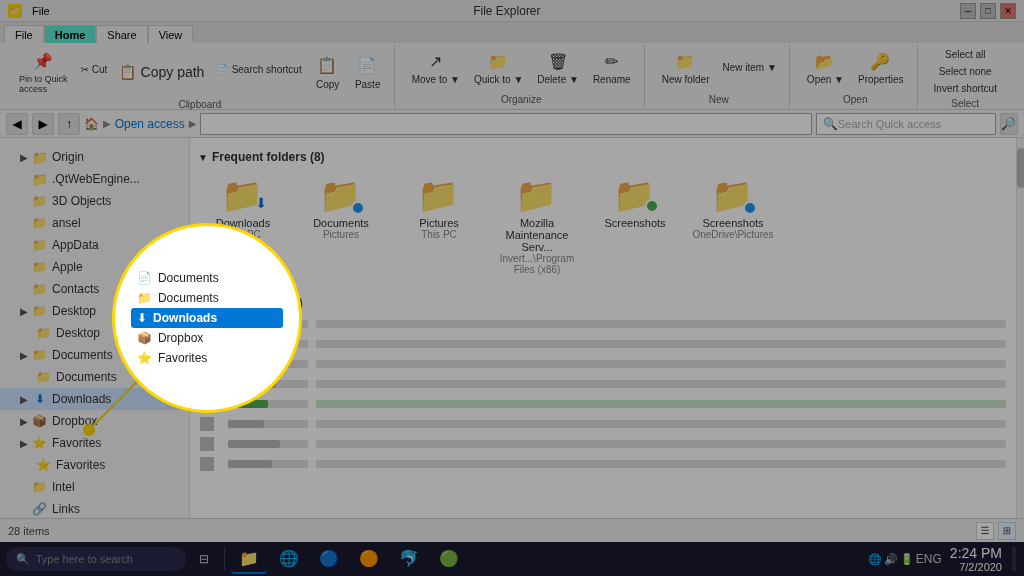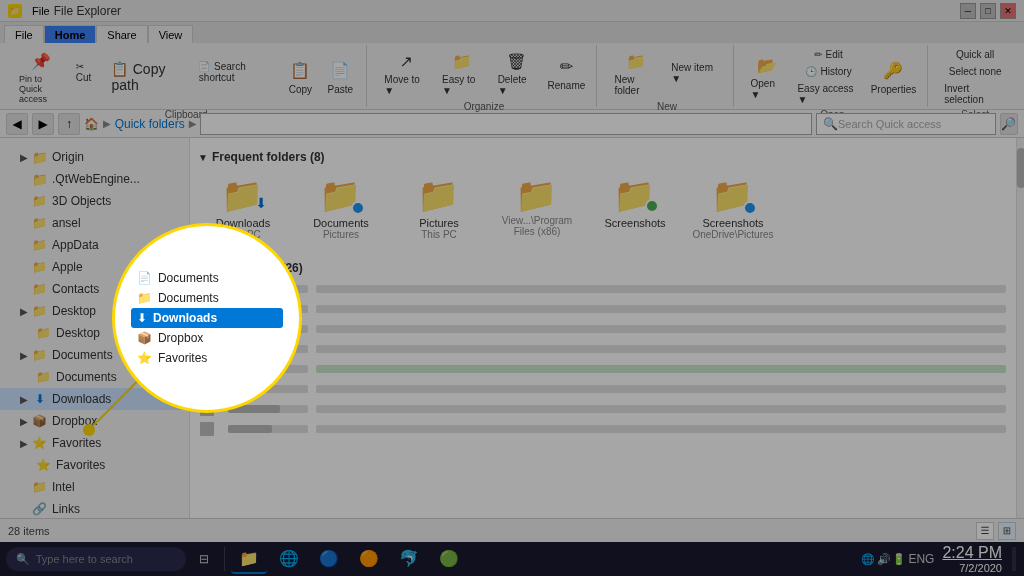--- a/index.html
+++ b/index.html
@@ -39,21 +39,21 @@
       padding: 2px 10px;
       font-size: 11px;
       background: #f0f0f0;
       border: 1px solid #ccc;
       border-bottom: none;
       cursor: pointer;
       height: 18px;
       display: flex;
       align-items: center;
     }
-    .ribbon-tab.active { background: #3b82f6; font-weight: 600; }
+    .ribbon-tab.active { background: #5eead4; font-weight: 600; }
     .ribbon-content {
       flex: 1;
       display: flex;
       align-items: center;
       padding: 2px 6px;
       gap: 4px;
     }
     .ribbon-group {
       display: flex;
       flex-direction: column;
@@ -293,21 +293,21 @@
     }
   </style>
 </head>
 <body>
 
 <div class="title-bar">
   <div class="title-bar-left">
     <div class="title-bar-icon">📁</div>
     <span style="font-size:11px;padding:0 4px;cursor:pointer;">File</span>
   </div>
-  <span style="font-size:12px;color:#333;flex:1;">File Explorer</span>
+  <span style="font-size:12px;color:#333;flex:1;text-align:center;">File Explorer</span>
   <div class="title-bar-controls">
     <div class="title-btn">─</div>
     <div class="title-btn">□</div>
     <div class="title-btn close">✕</div>
   </div>
 </div>
 
 <div class="ribbon">
   <div class="ribbon-tabs">
     <div class="ribbon-tab">File</div>
@@ -341,21 +341,21 @@
     </div>
 
     <div class="ribbon-group">
       <div class="ribbon-group-buttons">
         <div class="ribbon-btn-large">
           <div class="ribbon-btn-icon">↗</div>
           <span>Move to ▼</span>
         </div>
         <div class="ribbon-btn-large">
           <div class="ribbon-btn-icon">📁</div>
-          <span>Easy to ▼</span>
+          <span>Quick to ▼</span>
         </div>
         <div class="ribbon-btn-large">
           <div class="ribbon-btn-icon">🗑</div>
           <span>Delete ▼</span>
         </div>
         <div class="ribbon-btn-large">
           <div class="ribbon-btn-icon">✏</div>
           <span>Rename</span>
         </div>
       </div>
@@ -373,55 +373,50 @@
         </div>
       </div>
       <div class="ribbon-group-label">New</div>
     </div>
 
     <div class="ribbon-group">
       <div class="ribbon-group-buttons">
         <div class="ribbon-btn-large">
           <div class="ribbon-btn-icon">📂</div>
           <span>Open ▼</span>
-        </div>
-        <div style="display:flex;flex-direction:column;gap:2px;">
-          <div class="ribbon-btn-small">✏ Edit</div>
-          <div class="ribbon-btn-small">🕒 History</div>
-          <div class="ribbon-btn-small">Easy access ▼</div>
         </div>
         <div class="ribbon-btn-large">
           <div class="ribbon-btn-icon">🔑</div>
           <span>Properties</span>
         </div>
       </div>
       <div class="ribbon-group-label">Open</div>
     </div>
 
     <div class="ribbon-group" style="border-right:none;">
       <div class="ribbon-group-buttons">
         <div style="display:flex;flex-direction:column;gap:2px;">
-          <div class="ribbon-btn-small">Quick all</div>
+          <div class="ribbon-btn-small">Select all</div>
           <div class="ribbon-btn-small">Select none</div>
-          <div class="ribbon-btn-small">Invert selection</div>
+          <div class="ribbon-btn-small">Invert shortcut</div>
         </div>
       </div>
       <div class="ribbon-group-label">Select</div>
     </div>
   </div>
 </div>
 
 <div class="address-bar">
   <div class="nav-btn">◀</div>
   <div class="nav-btn">▶</div>
   <div class="nav-btn">↑</div>
   <div style="display:flex;align-items:center;gap:4px;">
     <span>🏠</span>
     <span style="font-size:10px;color:#888;">▶</span>
-    <span style="font-size:12px;color:#0078d7;cursor:pointer;">Quick folders</span>
+    <span style="font-size:12px;color:#0078d7;cursor:pointer;">Open access</span>
     <span style="font-size:10px;color:#888;">▶</span>
   </div>
   <div class="address-path" style="flex:1;"></div>
   <div class="search-box">
     <span>🔍</span>
     <span style="color:#aaa;font-size:11px;">Search Quick access</span>
   </div>
   <div class="nav-btn" style="width:18px;">🔎</div>
 </div>
 
@@ -546,21 +541,22 @@
           <span style="font-size:34px;color:#ffd700;">📁</span>
         </div>
         <div class="qa-name">Pictures</div>
         <div class="qa-sub">This PC</div>
       </div>
 
       <div class="qa-item">
         <div class="qa-icon-wrap">
           <span style="font-size:34px;color:#ffd700;">📁</span>
         </div>
-        <div class="qa-sub">View...\Program Files (x86)</div>
+        <div class="qa-name">Mozilla Maintenance Serv...</div>
+        <div class="qa-sub">Invert...\Program Files (x86)</div>
       </div>
 
       <div class="qa-item">
         <div class="qa-icon-wrap">
           <span style="font-size:34px;color:#ffd700;">📁</span>
           <div style="position:absolute;bottom:2px;right:0;width:14px;height:14px;background:#4caf50;border-radius:50%;border:2px solid #fff;"></div>
         </div>
         <div class="qa-name">Screenshots</div>
         <div class="qa-sub"></div>
       </div>
@@ -727,18 +723,18 @@
   <div class="taskbar-app-btn" style="font-size:16px;border-bottom-color:transparent;">🐬</div>
   <div class="taskbar-app-btn" style="font-size:16px;border-bottom-color:transparent;">🟢</div>
   <div class="taskbar-right">
     <div class="sys-tray">
       <span style="font-size:11px;">🌐</span>
       <span style="font-size:11px;">🔊</span>
       <span style="font-size:11px;">🔋</span>
       <span style="font-size:12px;color:#ccc;">ENG</span>
     </div>
     <div style="display:flex;flex-direction:column;align-items:flex-end;padding:0 4px;">
-      <span style="font-size:16px;color:#fff;text-decoration:underline;">2:24 PM</span>
+      <span style="font-size:14px;color:#fff;">2:24 PM</span>
       <span style="font-size:11px;color:#fff;">7/2/2020</span>
     </div>
     <div style="width:4px;height:24px;background:rgba(255,255,255,0.1);margin:0 2px;"></div>
   </div>
 </div>
 
 </body></html>

